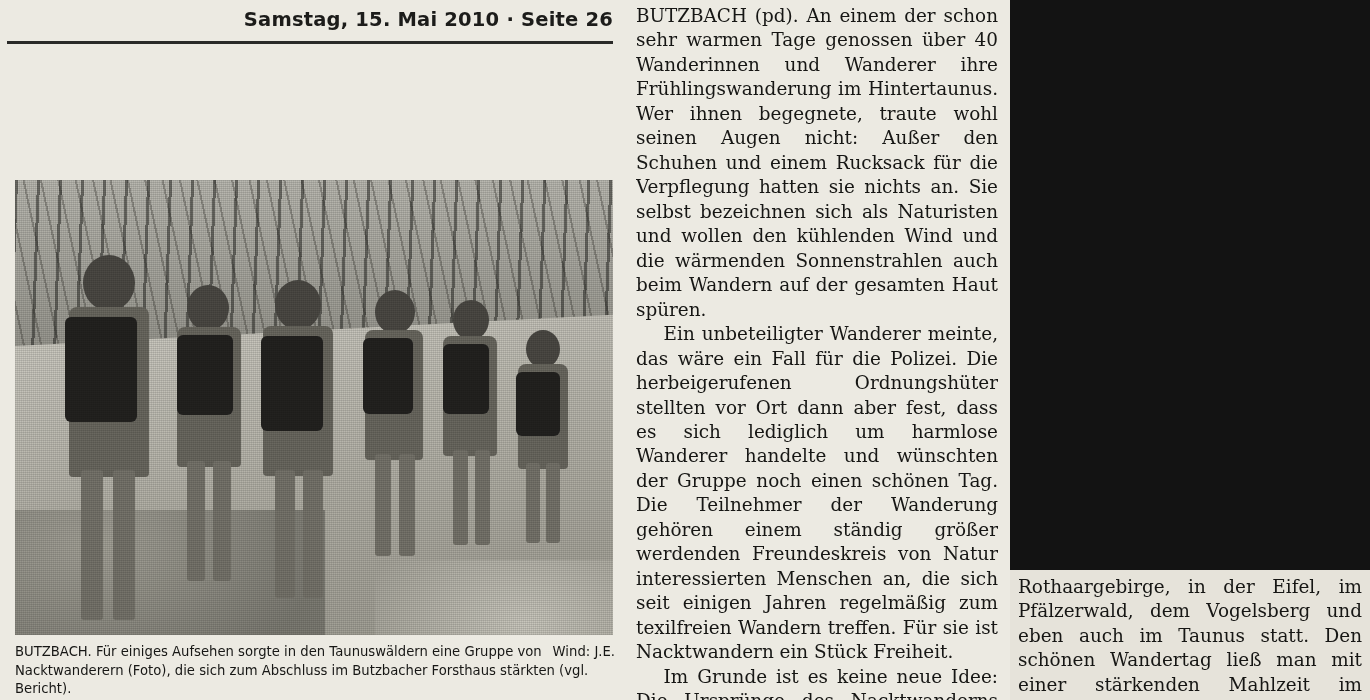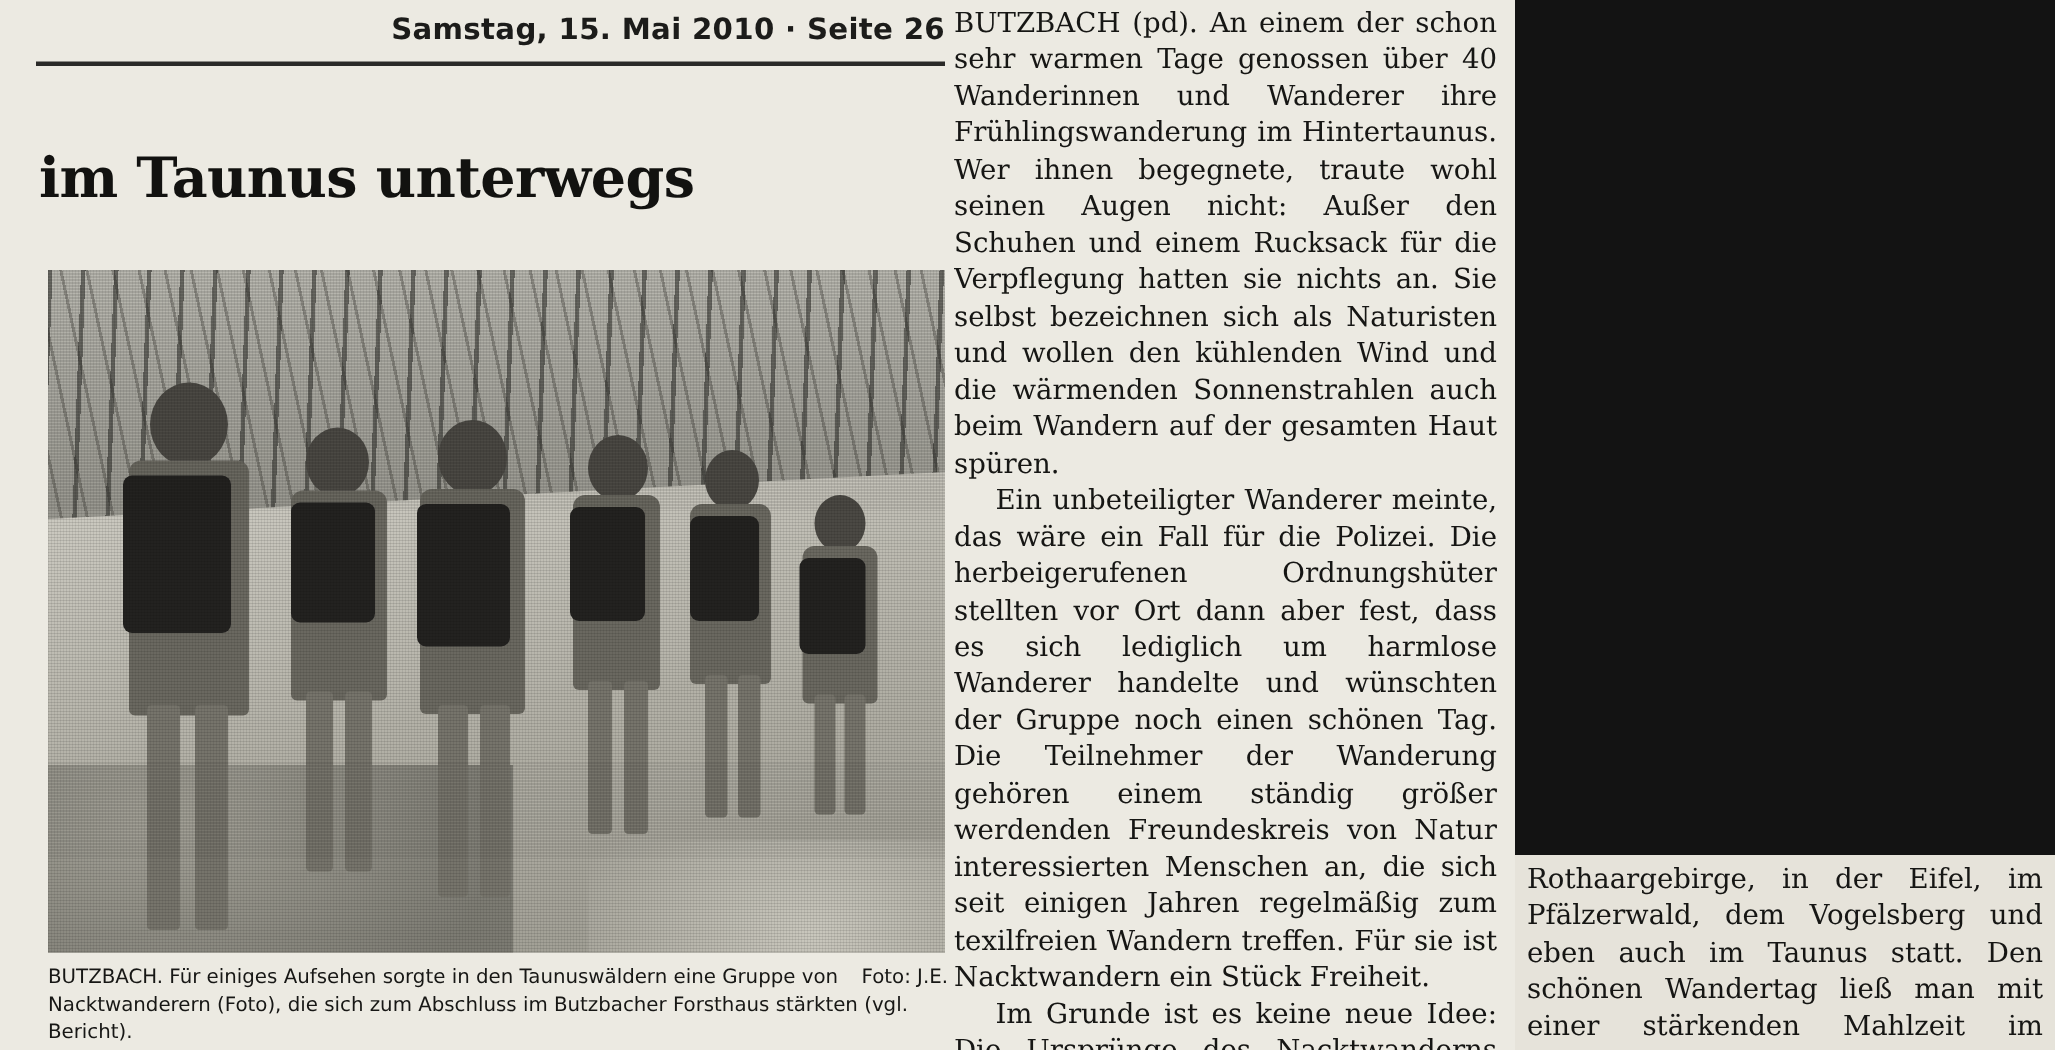--- a/index.html
+++ b/index.html
@@ -32,21 +32,21 @@
   .black-block {
     position: absolute;
     left: 1010px; top: 0;
     width: 360px; height: 570px;
     background: #131313;
   }
 
   
   .col1 {
     position: absolute;
-    left: 24px; top: 0;
+    left: 7px; top: 0;
     width: 614px; height: 700px;
   }
   .dateline {
     position: absolute;
     left: 0; top: 8px;
     width: 606px;
     text-align: right;
     font-family: "DejaVu Sans", sans-serif;
     font-weight: bold;
     font-size: 19.5px;
@@ -167,21 +167,20 @@
   <div class="paper-left"></div>
   <div class="paper-right"></div>
   <div class="black-block"></div>
 
   <div class="col1">
 
     <div class="dateline">Samstag, 15. Mai 2010 · Seite 26</div>
     <div class="rule-top"></div>
 
     <h1 class="headline">
-      <span class="l2">im Taunus unterwegs</span>
     </h1>
 
     <div class="photo">
       <div class="sky"></div>
       <div class="trees"></div>
       <div class="path"></div>
       <div class="ground-l"></div>
       <div class="ground-r"></div>
 
       <div class="fig" style="left:40px; top:75px; width:110px; height:370px;">
@@ -229,21 +228,21 @@
         <div class="body" style="left:8px; top:34px; width:50px; height:105px;"></div>
         <div class="pack" style="left:6px; top:42px; width:44px; height:64px;"></div>
         <div class="legL" style="left:16px; top:133px; width:14px; height:80px;"></div>
         <div class="legR" style="left:36px; top:133px; width:14px; height:80px;"></div>
       </div>
 
       <div class="grain"></div>
     </div>
 
     <div class="caption">
-      <span class="credit">Foto: J.E.</span>
+      <span class="credit">Wind: J.E.</span>
       <span>BUTZBACH. Für einiges Aufsehen sorgte in den Taunuswäldern eine Gruppe von Nacktwanderern (Foto), die sich zum Abschluss im Butzbacher Forsthaus stärkten (vgl. Bericht).</span>
     </div>
   </div>
 
   <div class="col2">
     <p>BUTZBACH (pd). An einem der schon sehr warmen Tage genossen über 40 Wanderinnen und Wanderer ihre Frühlingswanderung im Hintertaunus. Wer ihnen begegnete, traute wohl seinen Augen nicht: Außer den Schuhen und einem Rucksack für die Verpflegung hatten sie nichts an. Sie selbst bezeichnen sich als Naturisten und wollen den kühlenden Wind und die wärmenden Sonnenstrahlen auch beim Wandern auf der gesamten Haut spüren.</p>
     <p>Ein unbeteiligter Wanderer meinte, das wäre ein Fall für die Polizei. Die herbeigerufenen Ordnungshüter stellten vor Ort dann aber fest, dass es sich lediglich um harmlose Wanderer handelte und wünschten der Gruppe noch einen schönen Tag. Die Teilnehmer der Wanderung gehören einem ständig größer werdenden Freundeskreis von Natur interessierten Menschen an, die sich seit einigen Jahren regelmäßig zum texilfreien Wandern treffen. Für sie ist Nacktwandern ein Stück Freiheit.</p>
     <p>Im Grunde ist es keine neue Idee: Die Ursprünge des Nacktwanderns gehen auf den Beginn des letzten Jahrhunderts zurück, als die ersten FKK-Pioniere, getragen von einem romantischen Naturverständnis, bei ihren Wanderungen auf einengende Kleidung verzichteten. Seit längerem finden Nacktwanderungen im</p>
   </div>
 

